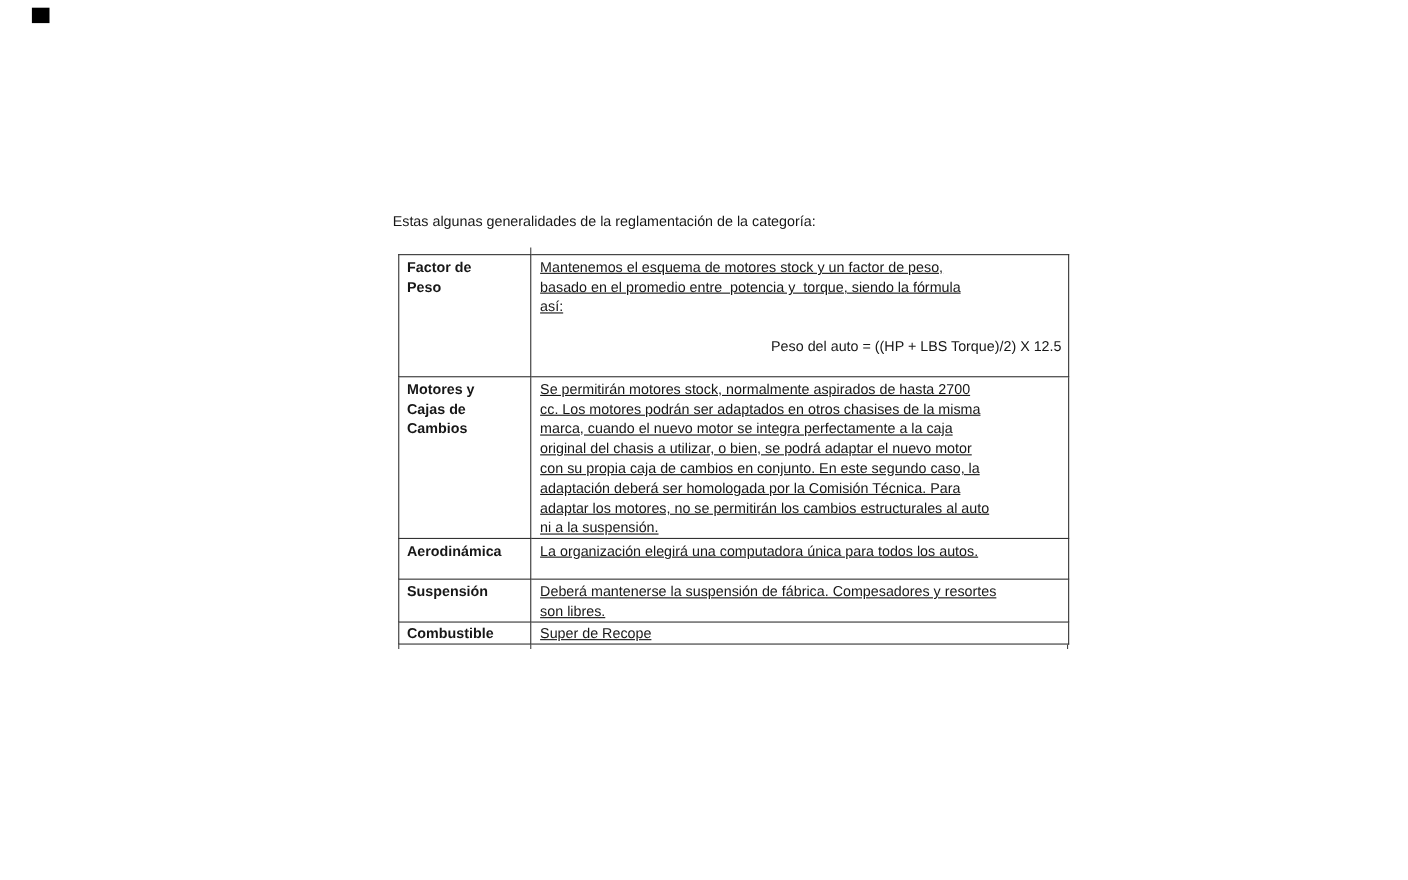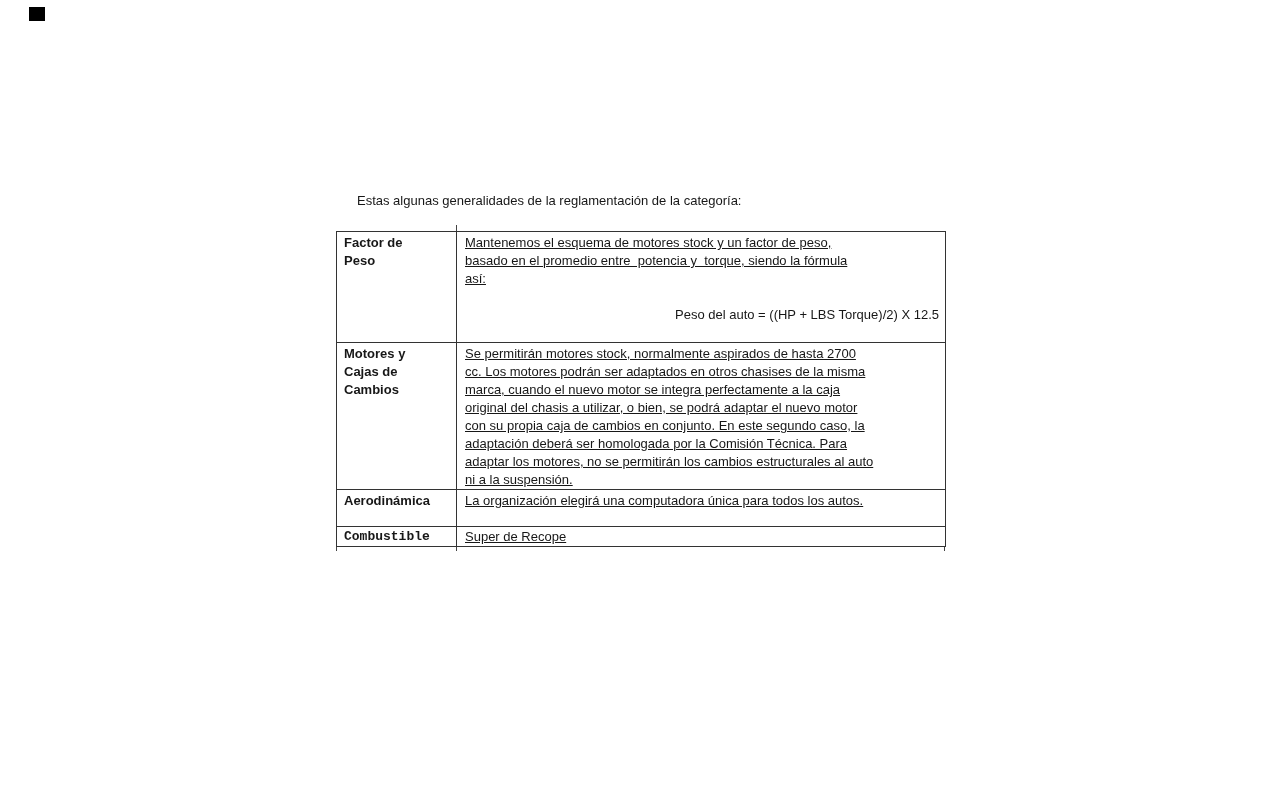--- a/index.html
+++ b/index.html
@@ -26,21 +26,21 @@
   }
   .intro {
     position: absolute;
     left: 357px; top: 192px;
     font-size: 13px;
     line-height: 18px;
     white-space: pre;
   }
   .table-wrap {
     position: absolute;
-    left: 336px; top: 231px; border-radius: 14px;
+    left: 362px; top: 231px; border-radius: 14px;
   }
   table.reg {
     border-collapse: collapse;
     table-layout: fixed;
     width: 609px;
   }
   col.c1 { width: 120px; }
   col.c2 { width: 489px; }
   table.reg td {
     border: 1px solid #333333;
@@ -60,21 +60,21 @@
   .formula {
     text-align: right;
     margin-top: 18px;
     white-space: pre;
   }
   tr.r0 td { height: 111px; }
   tr.r1 td { height: 147px; margin-top: 44px; }
   tr.r2 td, tr.r3 td, tr.r4 td, tr.r5 td { height: 37px; }
   tr.r6 td, tr.r7 td { height: 19px; }
   tr.r6 td.ccell, tr.r7 td.ccell { padding-top: 1px; }
-  tr.r6 td.hcell, tr.r7 td.hcell { padding-top: 1px; font-family: Liberation Mono, monospace; }
+  tr.r6 td.hcell, tr.r7 td.hcell { padding-top: 1px; }
   .stub {
     position: absolute;
     width: 1px;
     background: #444444;
   }
   .stub-top-divider { left: 120px; top: -6px; height: 6px; }
   .stub-bottom-left { left: 0; top: 100%; height: 4px; }
   .stub-bottom-divider { left: 120px; top: 100%; height: 4px; }
   .stub-bottom-right { left: 608px; top: 100%; height: 4px; }
 </style>
@@ -118,20 +118,27 @@
 adaptar los motores, no se permitirán los cambios estructurales al auto
 ni a la suspensión.</div>
           </td>
         </tr>
         <tr class="r2">
           <td class="hcell">Aerodinámica</td>
           <td class="ccell">
             <div class="celltext">La organización elegirá una computadora única para todos los autos.</div>
           </td>
         </tr>
+        <tr class="r4">
+          <td class="hcell">Suspensión</td>
+          <td class="ccell">
+            <div class="celltext">Deberá mantenerse la suspensión de fábrica. Compesadores y resortes
+son libres.</div>
+          </td>
+        </tr>
         <tr class="r6">
           <td class="hcell">Combustible</td>
           <td class="ccell">
             <div class="celltext">Super de Recope</div>
           </td>
         </tr>
       </tbody>
     </table>
     <div class="stub stub-top-divider"></div>
     <div class="stub stub-bottom-left"></div>

